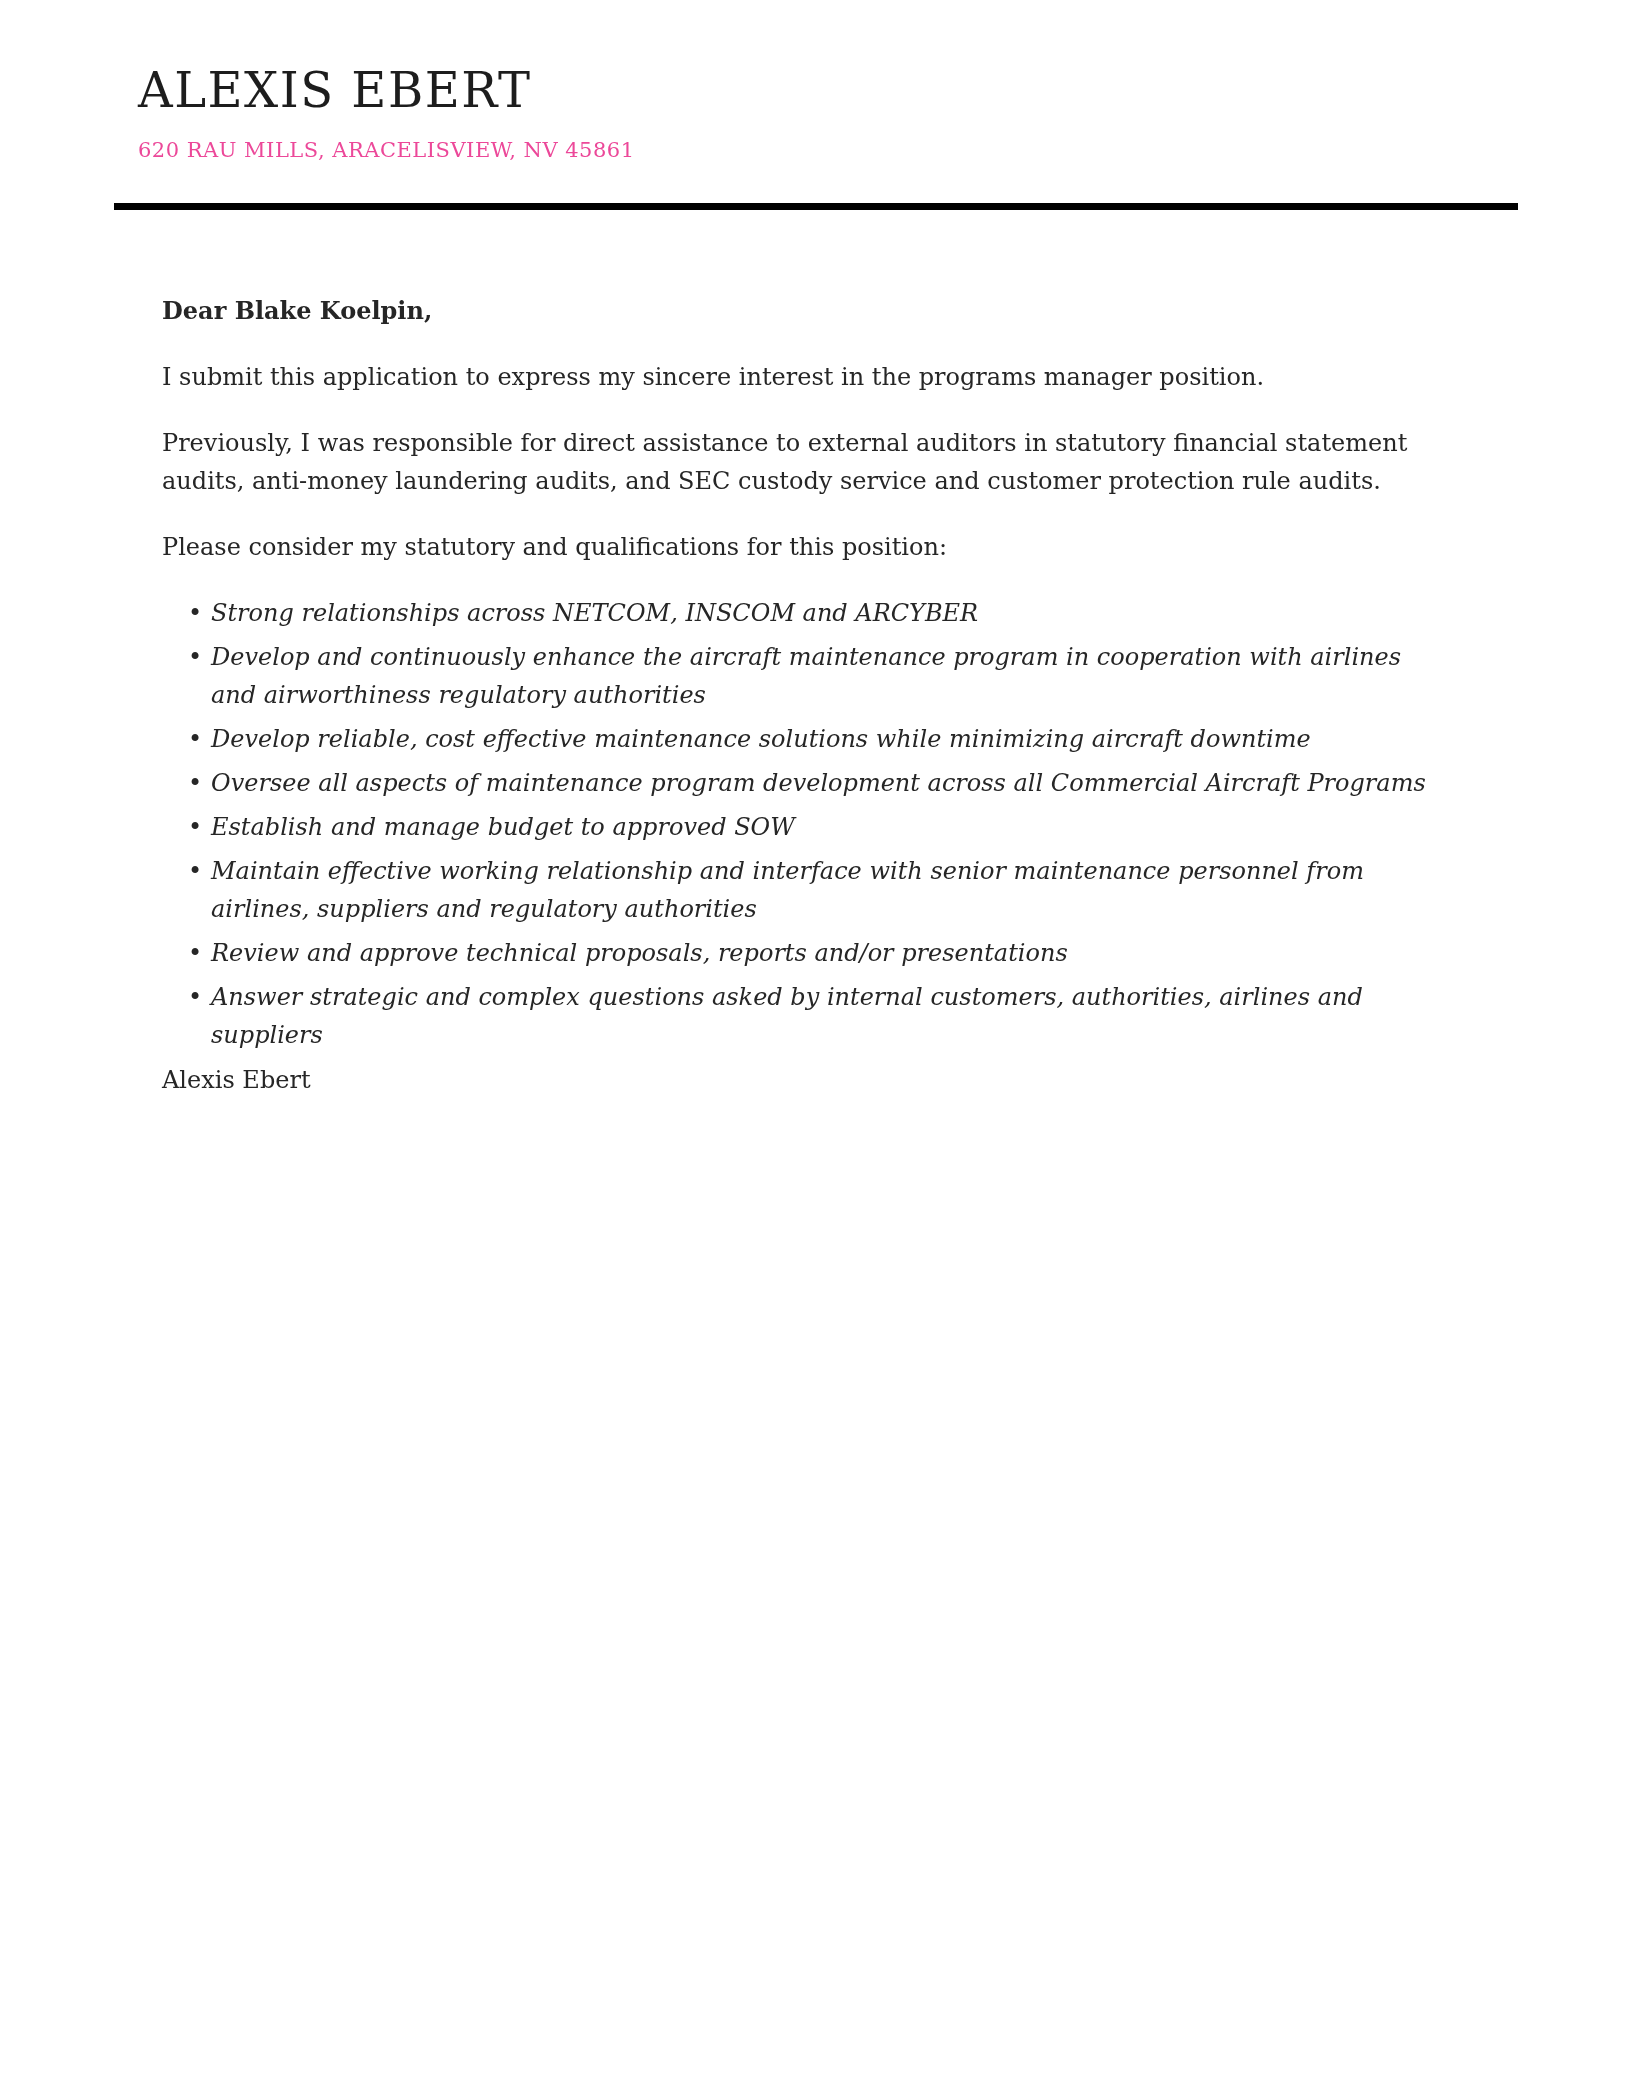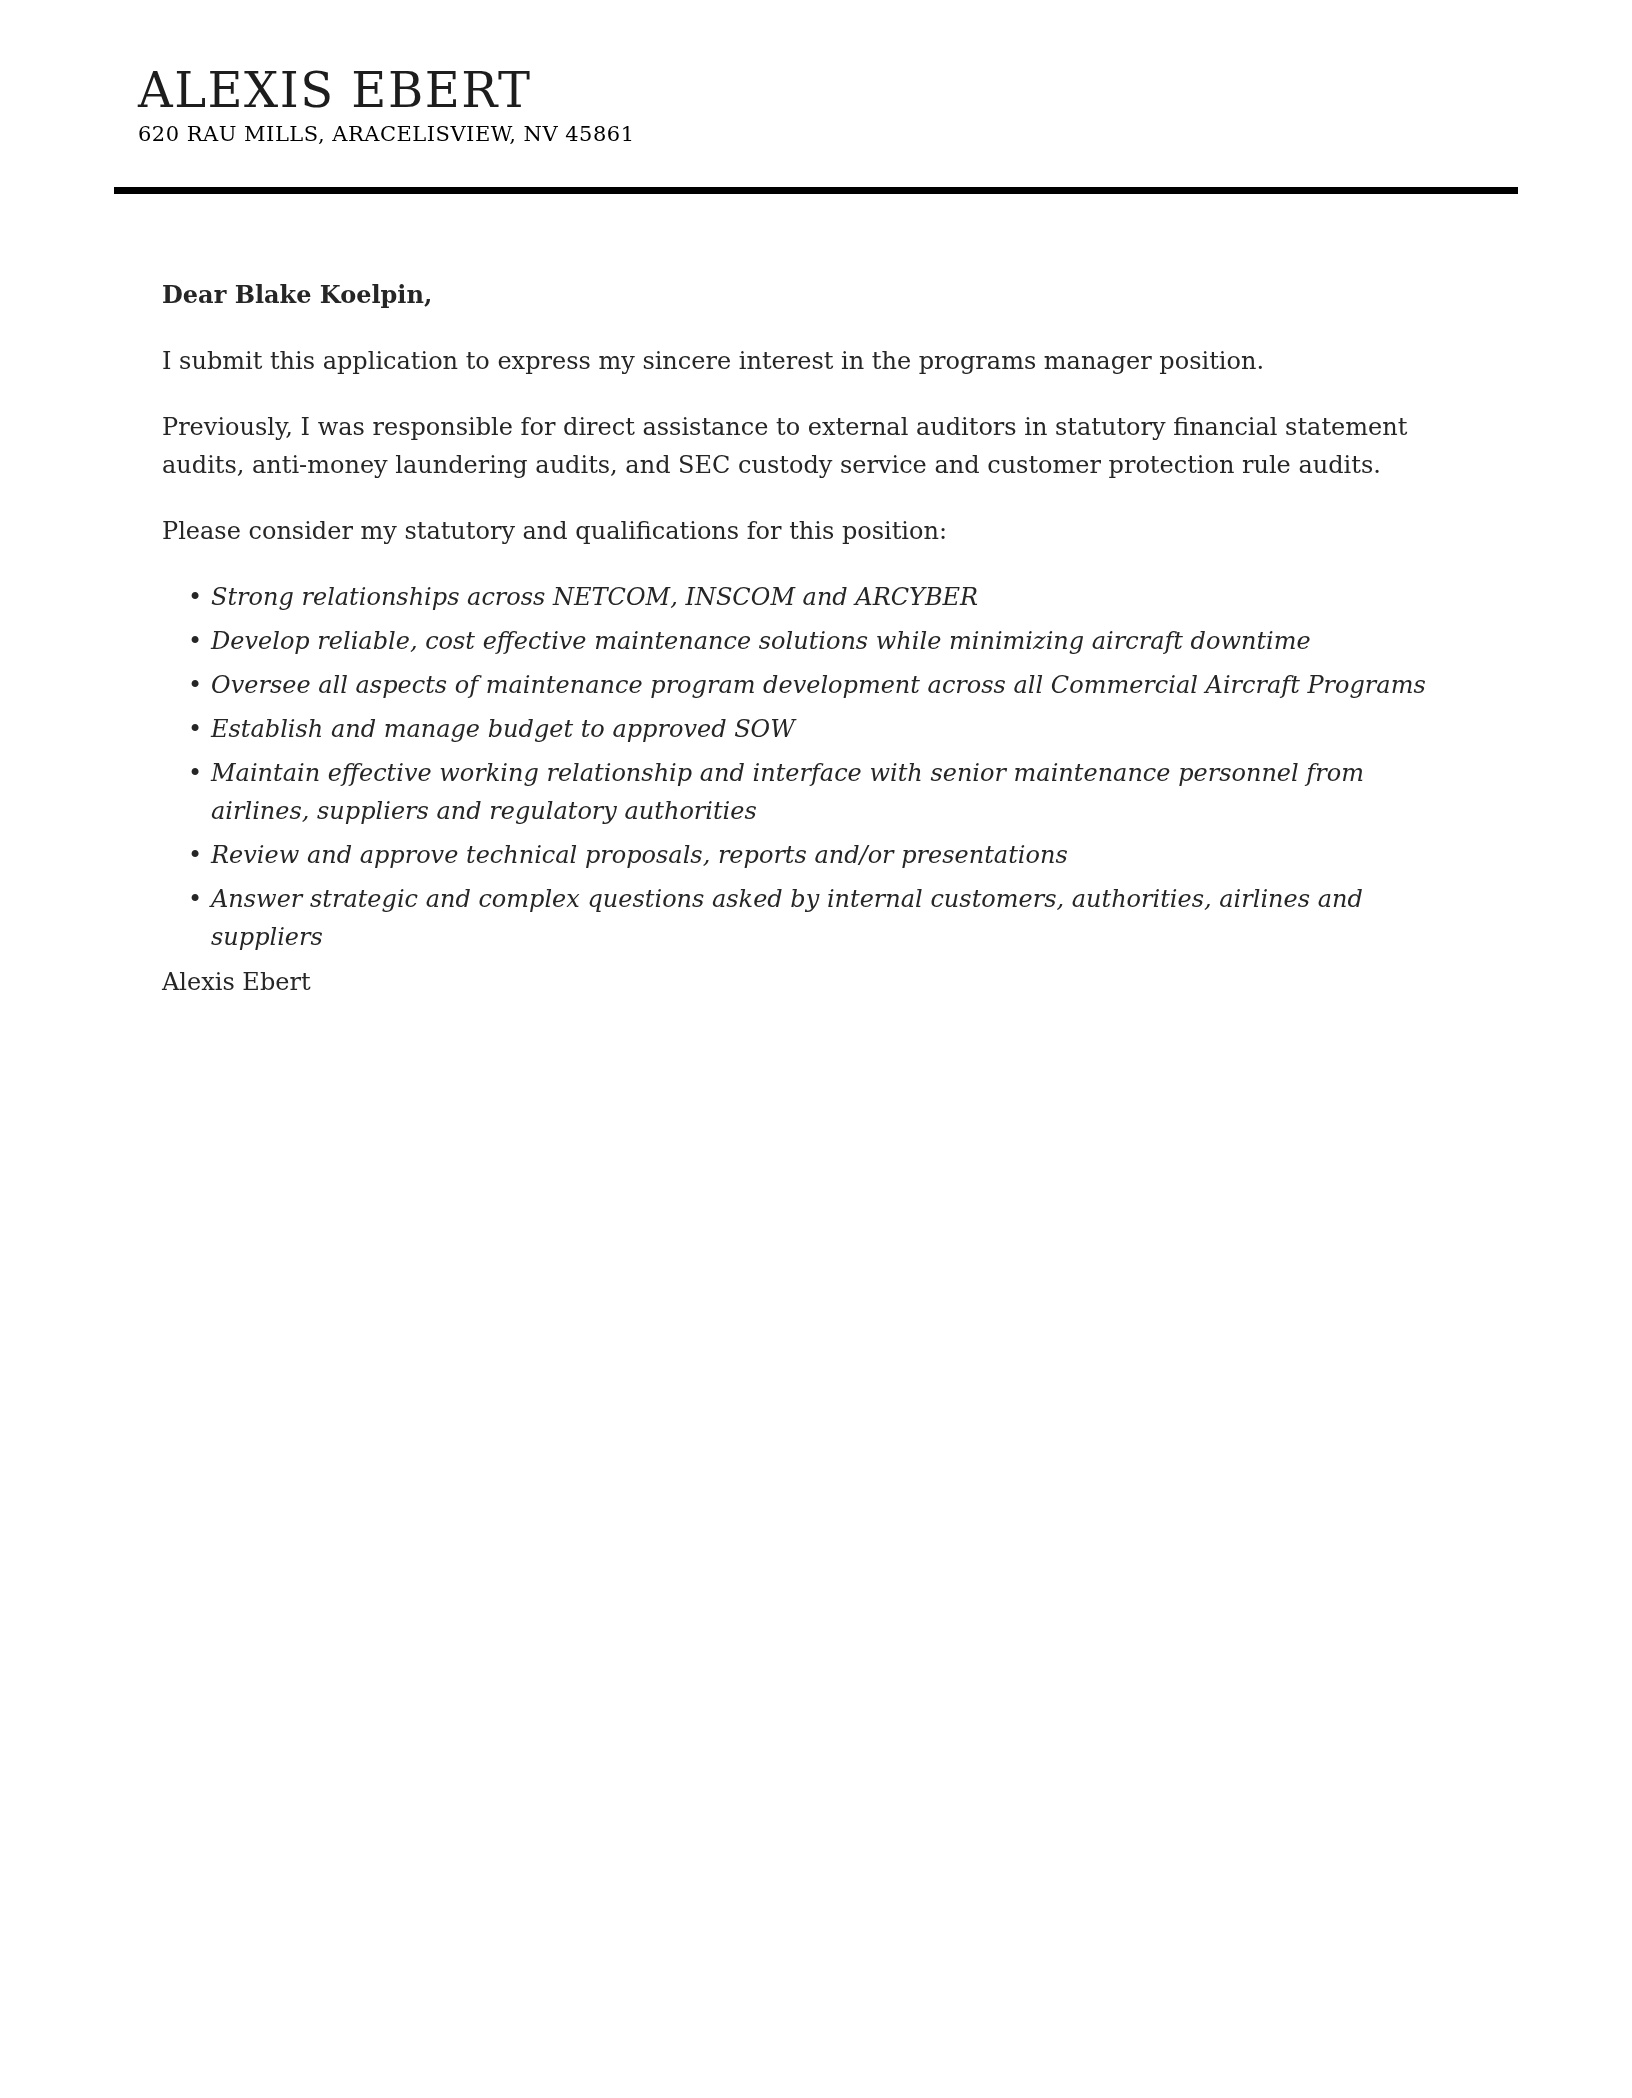--- a/index.html
+++ b/index.html
@@ -24,25 +24,25 @@
   }
   .name {
     margin: 0;
     font-size: 48px;
     font-weight: 400;
     letter-spacing: 1.5px;
     line-height: 1.1;
     color: #1d1d1d;
   }
   .address {
-    margin-top: 4px;
+    margin-top: 20px;
     font-size: 21px;
     letter-spacing: 0.5px;
     line-height: 26px;
-    color: #000000;
+    color: #ec4899;
   }
   .rule {
     border: none;
     margin: 40px 0 0 0;
     height: 7px;
     background: #000000;
   }
   main {
     font-size: 24px;
     line-height: 38px;
@@ -109,20 +109,22 @@
 
     <p>I submit this application to express my sincere interest in the programs manager position.</p>
 
     <p class="prewrap">Previously, I was responsible for direct assistance to external auditors in statutory financial statement
 audits, anti-money laundering audits, and SEC custody service and customer protection rule audits.</p>
 
     <p>Please consider my statutory and qualifications for this position:</p>
 
     <ul class="qualifications">
       <li class="prewrap">Strong relationships across NETCOM, INSCOM and ARCYBER</li>
+      <li class="prewrap">Develop and continuously enhance the aircraft maintenance program in cooperation with airlines
+and airworthiness regulatory authorities</li>
       <li class="prewrap">Develop reliable, cost effective maintenance solutions while minimizing aircraft downtime</li>
       <li class="prewrap">Oversee all aspects of maintenance program development across all Commercial Aircraft Programs</li>
       <li class="prewrap">Establish and manage budget to approved SOW</li>
       <li class="prewrap">Maintain effective working relationship and interface with senior maintenance personnel from
 airlines, suppliers and regulatory authorities</li>
       <li class="prewrap">Review and approve technical proposals, reports and/or presentations</li>
       <li class="prewrap">Answer strategic and complex questions asked by internal customers, authorities, airlines and
 suppliers</li>
     </ul>
 

